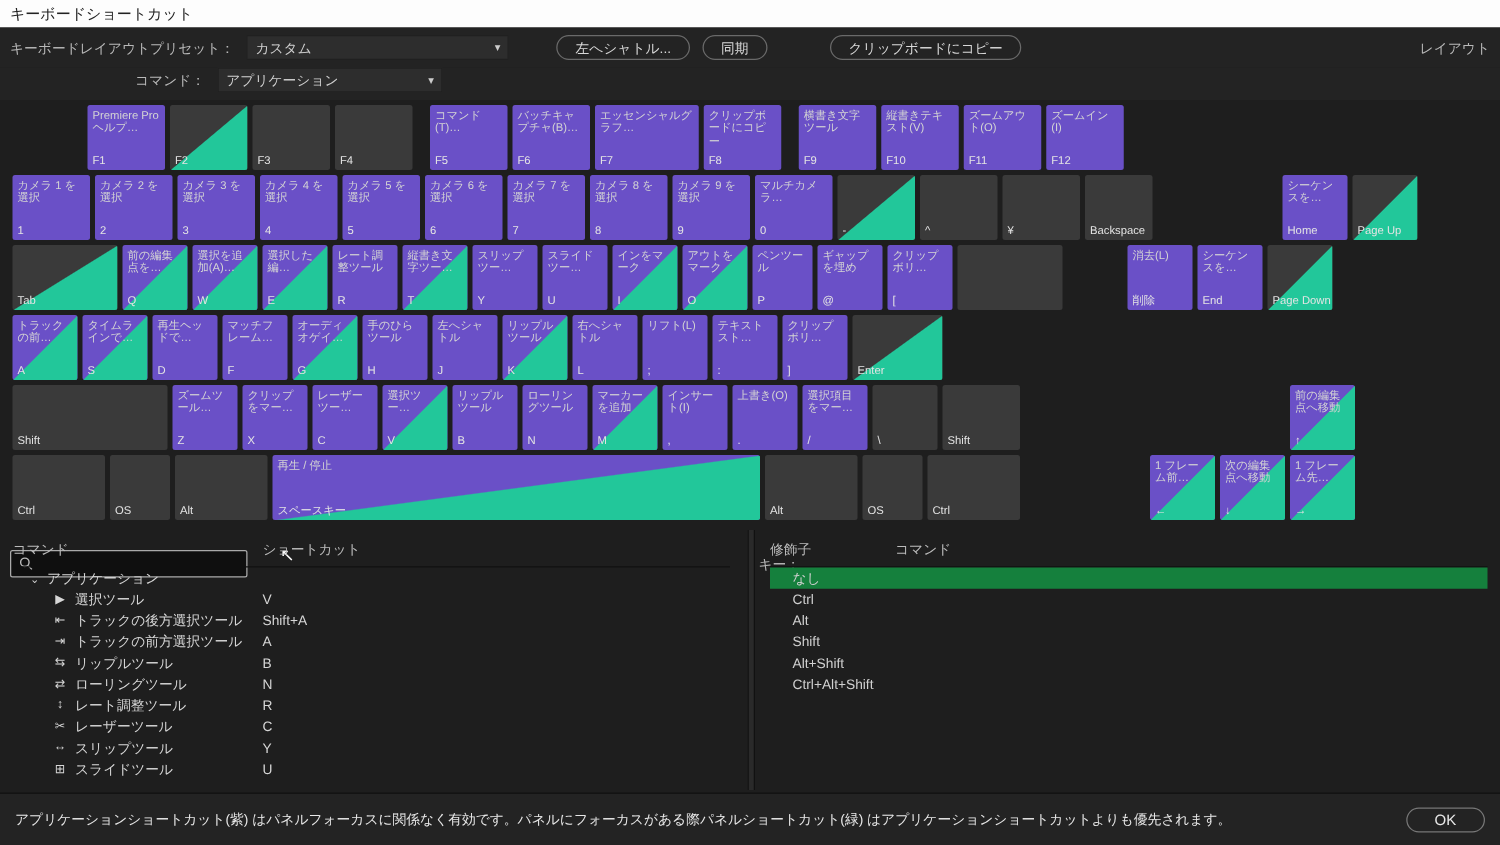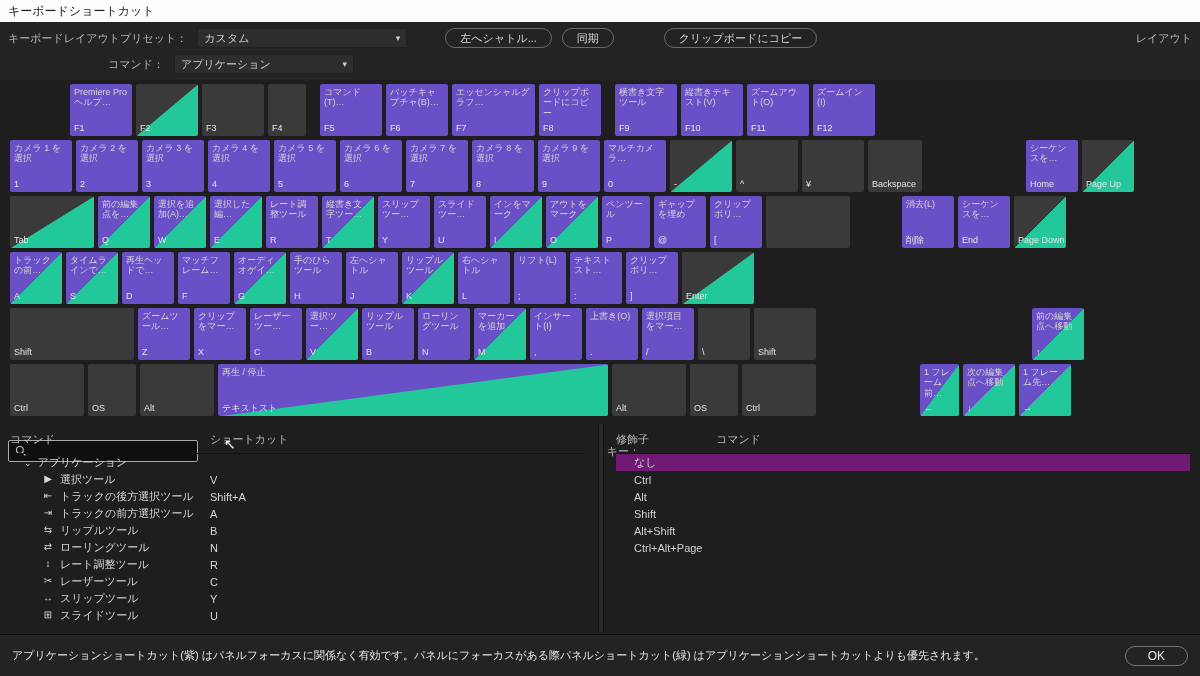--- a/index.html
+++ b/index.html
@@ -24,21 +24,21 @@
   .search svg{width:12px;height:12px;margin-right:4px}
   .cursor{position:absolute;left:224px;top:436px;font-size:14px;color:#fff}
   .hdr{display:flex;color:#bbb;font-size:11px;padding:6px 0;border-bottom:1px solid #111}
   .hdr>div:first-child{width:200px}
   .row{display:flex;align-items:center;height:17px;font-size:11px;color:#d6d6d6}
   .row .c1{width:200px;padding-left:50px;position:relative}
   .row .ic{position:absolute;left:32px;top:1px;width:12px;text-align:center;font-size:10px}
   .tree-root{display:flex;align-items:center;height:17px;padding-left:14px;color:#d6d6d6;font-size:11px}
   .tree-root .tw{margin-right:6px;font-size:9px}
   .modrow{height:17px;display:flex;align-items:center;padding-left:18px;font-size:11px;color:#d0d0d0}
-  .modrow.sel{background:#701a75}
+  .modrow.sel{background:#15803d}
   .divider{position:absolute;left:598px;top:424px;bottom:44px;width:6px;background:#2a2a2a;border-left:1px solid #111;border-right:1px solid #111}
   .footer{position:absolute;left:0;right:0;bottom:0;height:42px;background:#232323;display:flex;align-items:center;justify-content:space-between;padding:0 12px;border-top:1px solid #0f0f0f;font-size:11px}
   .ok{border:1px solid #777;border-radius:12px;padding:2px 22px;color:#e8e8e8;font-size:12px}
   .nav-spacer{flex:1}
 </style>
 </head>
 <body>
 
 <div class="title-bar">
   <span>キーボードショートカット</span>
@@ -66,21 +66,21 @@
     <span class="chev">▾</span>
   </div>
 </div>
 
 <div class="keyboard">
   <div class="krow" id="row-f">
       <div class="key" style="width: 56px; visibility: hidden;"></div>
       <div class="key kP" style="width: 62px;"><span style="position:relative;z-index:2">Premiere Pro ヘルプ…</span><span class="bot" style="z-index:2">F1</span></div>
       <div class="key kGG" style="width: 62px;"><span style="position:relative;z-index:2"></span><span class="bot" style="z-index:2">F2</span></div>
       <div class="key" style="width: 62px;"><span style="position:relative;z-index:2"></span><span class="bot" style="z-index:2">F3</span></div>
-      <div class="key" style="width: 38px;"><span style="position:relative;z-index:2"></span><span class="bot" style="z-index:2">F4</span></div>
+      <div class="key" style="width: 62px;"><span style="position:relative;z-index:2"></span><span class="bot" style="z-index:2">F4</span></div>
       <div style="width: 6px;"></div>
       <div class="key kP" style="width: 62px;"><span style="position:relative;z-index:2">コマンド(T)…</span><span class="bot" style="z-index:2">F5</span></div>
       <div class="key kP" style="width: 62px;"><span style="position:relative;z-index:2">バッチキャプチャ(B)…</span><span class="bot" style="z-index:2">F6</span></div>
       <div class="key kP" style="width: 83px;"><span style="position:relative;z-index:2">エッセンシャルグラフ…</span><span class="bot" style="z-index:2">F7</span></div>
       <div class="key kP" style="width: 62px;"><span style="position:relative;z-index:2">クリップボードにコピー</span><span class="bot" style="z-index:2">F8</span></div>
       <div style="width: 6px;"></div>
       <div class="key kP" style="width: 62px;"><span style="position:relative;z-index:2">横書き文字ツール</span><span class="bot" style="z-index:2">F9</span></div>
       <div class="key kP" style="width: 62px;"><span style="position:relative;z-index:2">縦書きテキスト(V)</span><span class="bot" style="z-index:2">F10</span></div>
       <div class="key kP" style="width: 62px;"><span style="position:relative;z-index:2">ズームアウト(O)</span><span class="bot" style="z-index:2">F11</span></div>
       <div class="key kP" style="width: 62px;"><span style="position:relative;z-index:2">ズームイン(I)</span><span class="bot" style="z-index:2">F12</span></div>
@@ -154,26 +154,26 @@
       <div class="key kP" style="width: 52px;"><span style="position:relative;z-index:2">選択項目をマー…</span><span class="bot" style="z-index:2">/</span></div>
       <div class="key" style="width: 52px;"><span style="position:relative;z-index:2"></span><span class="bot" style="z-index:2">\</span></div>
       <div class="key" style="width: 62px;"><span style="position:relative;z-index:2"></span><span class="bot" style="z-index:2">Shift</span></div>
       <div style="width: 208px;"></div>
       <div class="key kP kPG" style="width: 52px;"><span style="position:relative;z-index:2">前の編集点へ移動</span><span class="bot" style="z-index:2">↑</span></div>
     </div>
   <div class="krow" id="row-sp">
       <div class="key" style="width: 74px;"><span style="position:relative;z-index:2"></span><span class="bot" style="z-index:2">Ctrl</span></div>
       <div class="key" style="width: 48px;"><span style="position:relative;z-index:2"></span><span class="bot" style="z-index:2">OS</span></div>
       <div class="key" style="width: 74px;"><span style="position:relative;z-index:2"></span><span class="bot" style="z-index:2">Alt</span></div>
-      <div class="key kP kPG" style="width: 390px;"><span style="position:relative;z-index:2">再生 / 停止</span><span class="bot" style="z-index:2">テキストスト</span></div>
+      <div class="key kP kPG" style="width: 390px;"><span style="position:relative;z-index:2">再生 / 停止</span><span class="bot" style="z-index:2">スペースキー</span></div>
       <div class="key" style="width: 74px;"><span style="position:relative;z-index:2"></span><span class="bot" style="z-index:2">Alt</span></div>
       <div class="key" style="width: 48px;"><span style="position:relative;z-index:2"></span><span class="bot" style="z-index:2">OS</span></div>
       <div class="key" style="width: 74px;"><span style="position:relative;z-index:2"></span><span class="bot" style="z-index:2">Ctrl</span></div>
       <div style="width: 96px;"></div>
-      <div class="key kP kPG" style="width: 39px;"><span style="position:relative;z-index:2">1 フレーム前…</span><span class="bot" style="z-index:2">←</span></div>
+      <div class="key kP kPG" style="width: 52px;"><span style="position:relative;z-index:2">1 フレーム前…</span><span class="bot" style="z-index:2">←</span></div>
       <div class="key kP kPG" style="width: 52px;"><span style="position:relative;z-index:2">次の編集点へ移動</span><span class="bot" style="z-index:2">↓</span></div>
       <div class="key kP kPG" style="width: 52px;"><span style="position:relative;z-index:2">1 フレーム先…</span><span class="bot" style="z-index:2">→</span></div>
     </div>
 </div>
 
 <div style="display:flex;align-items:center">
   <div class="search">
     <svg viewBox="0 0 16 16">
         <circle cx="6.5" cy="6.5" r="4.5" fill="none" stroke="#bbb" stroke-width="1.5"></circle>
         <line x1="10" y1="10" x2="14" y2="14" stroke="#bbb" stroke-width="1.5"></line>
@@ -237,21 +237,21 @@
     <div class="hdr">
       <div style="width:100px">修飾子</div>
       <div>コマンド</div>
     </div>
     <div id="mod-list">
         <div class="modrow sel">なし</div>
         <div class="modrow">Ctrl</div>
         <div class="modrow">Alt</div>
         <div class="modrow">Shift</div>
         <div class="modrow">Alt+Shift</div>
-        <div class="modrow">Ctrl+Alt+Page</div>
+        <div class="modrow">Ctrl+Alt+Shift</div>
       </div>
   </div>
 </div>
 <div class="divider"></div>
 
 <div class="footer">
   <span>アプリケーションショートカット(紫) はパネルフォーカスに関係なく有効です。パネルにフォーカスがある際パネルショートカット(緑) はアプリケーションショートカットよりも優先されます。</span>
   <div class="ok">OK</div>
 </div>
 

